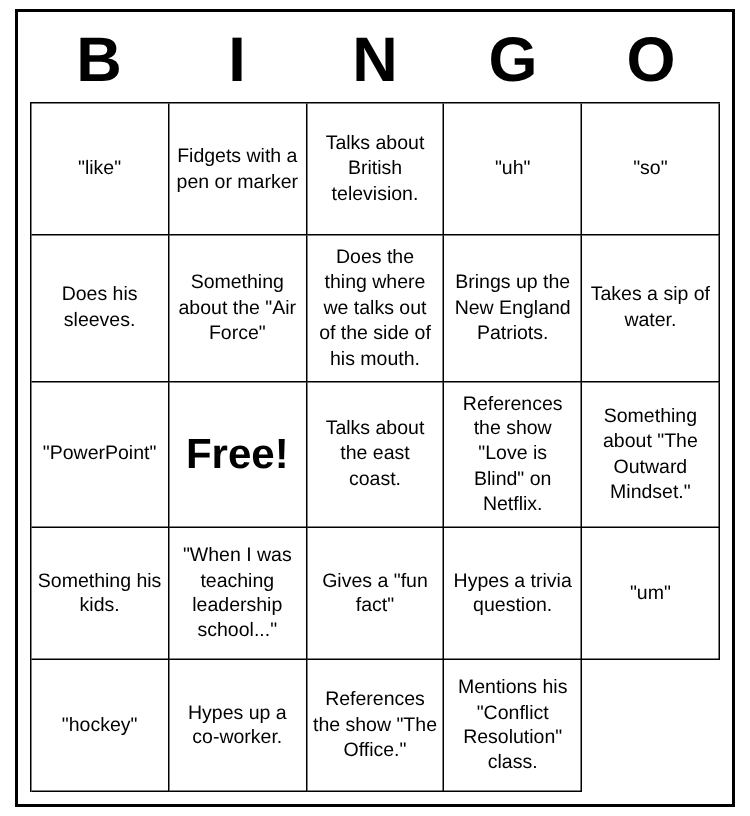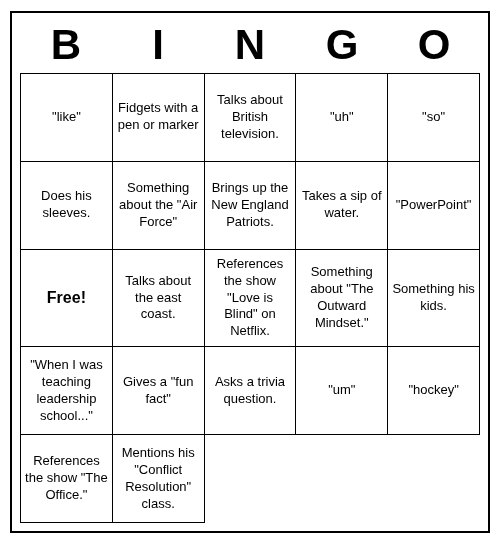--- a/index.html
+++ b/index.html
@@ -52,21 +52,21 @@
       display: flex;
       align-items: center;
       justify-content: center;
       text-align: center;
       padding: 6px 4px;
       font-size: 13px;
       line-height: 1.3;
     }
 
     .cell.free {
-      font-size: 16px;
+      font-size: 28px;
       font-weight: bold;
     }
 
     .cell span {
       display: block;
     }
   </style>
 </head>
 <body>
 
@@ -94,20 +94,23 @@
       <div class="cell">
         <span>"so"</span>
       </div>
       <div class="cell">
         <span>Does his sleeves.</span>
       </div>
       <div class="cell">
         <span>Something about the "Air Force"</span>
       </div>
       <div class="cell">
+        <span>Does the thing where we talks out of the side of his mouth.</span>
+      </div>
+      <div class="cell">
         <span>Brings up the New England Patriots.</span>
       </div>
       <div class="cell">
         <span>Takes a sip of water.</span>
       </div>
       <div class="cell">
         <span>"PowerPoint"</span>
       </div>
       <div class="cell free">
         <span>Free!</span>
@@ -124,27 +127,30 @@
       <div class="cell">
         <span>Something his kids.</span>
       </div>
       <div class="cell">
         <span>"When I was teaching leadership school..."</span>
       </div>
       <div class="cell">
         <span>Gives a "fun fact"</span>
       </div>
       <div class="cell">
-        <span>Asks a trivia question.</span>
+        <span>Hypes a trivia question.</span>
       </div>
       <div class="cell">
         <span>"um"</span>
       </div>
       <div class="cell">
         <span>"hockey"</span>
+      </div>
+      <div class="cell">
+        <span>Hypes up a co-worker.</span>
       </div>
       <div class="cell">
         <span>References the show "The Office."</span>
       </div>
       <div class="cell">
         <span>Mentions his "Conflict Resolution" class.</span>
       </div>
     </div>
 </div>
 

